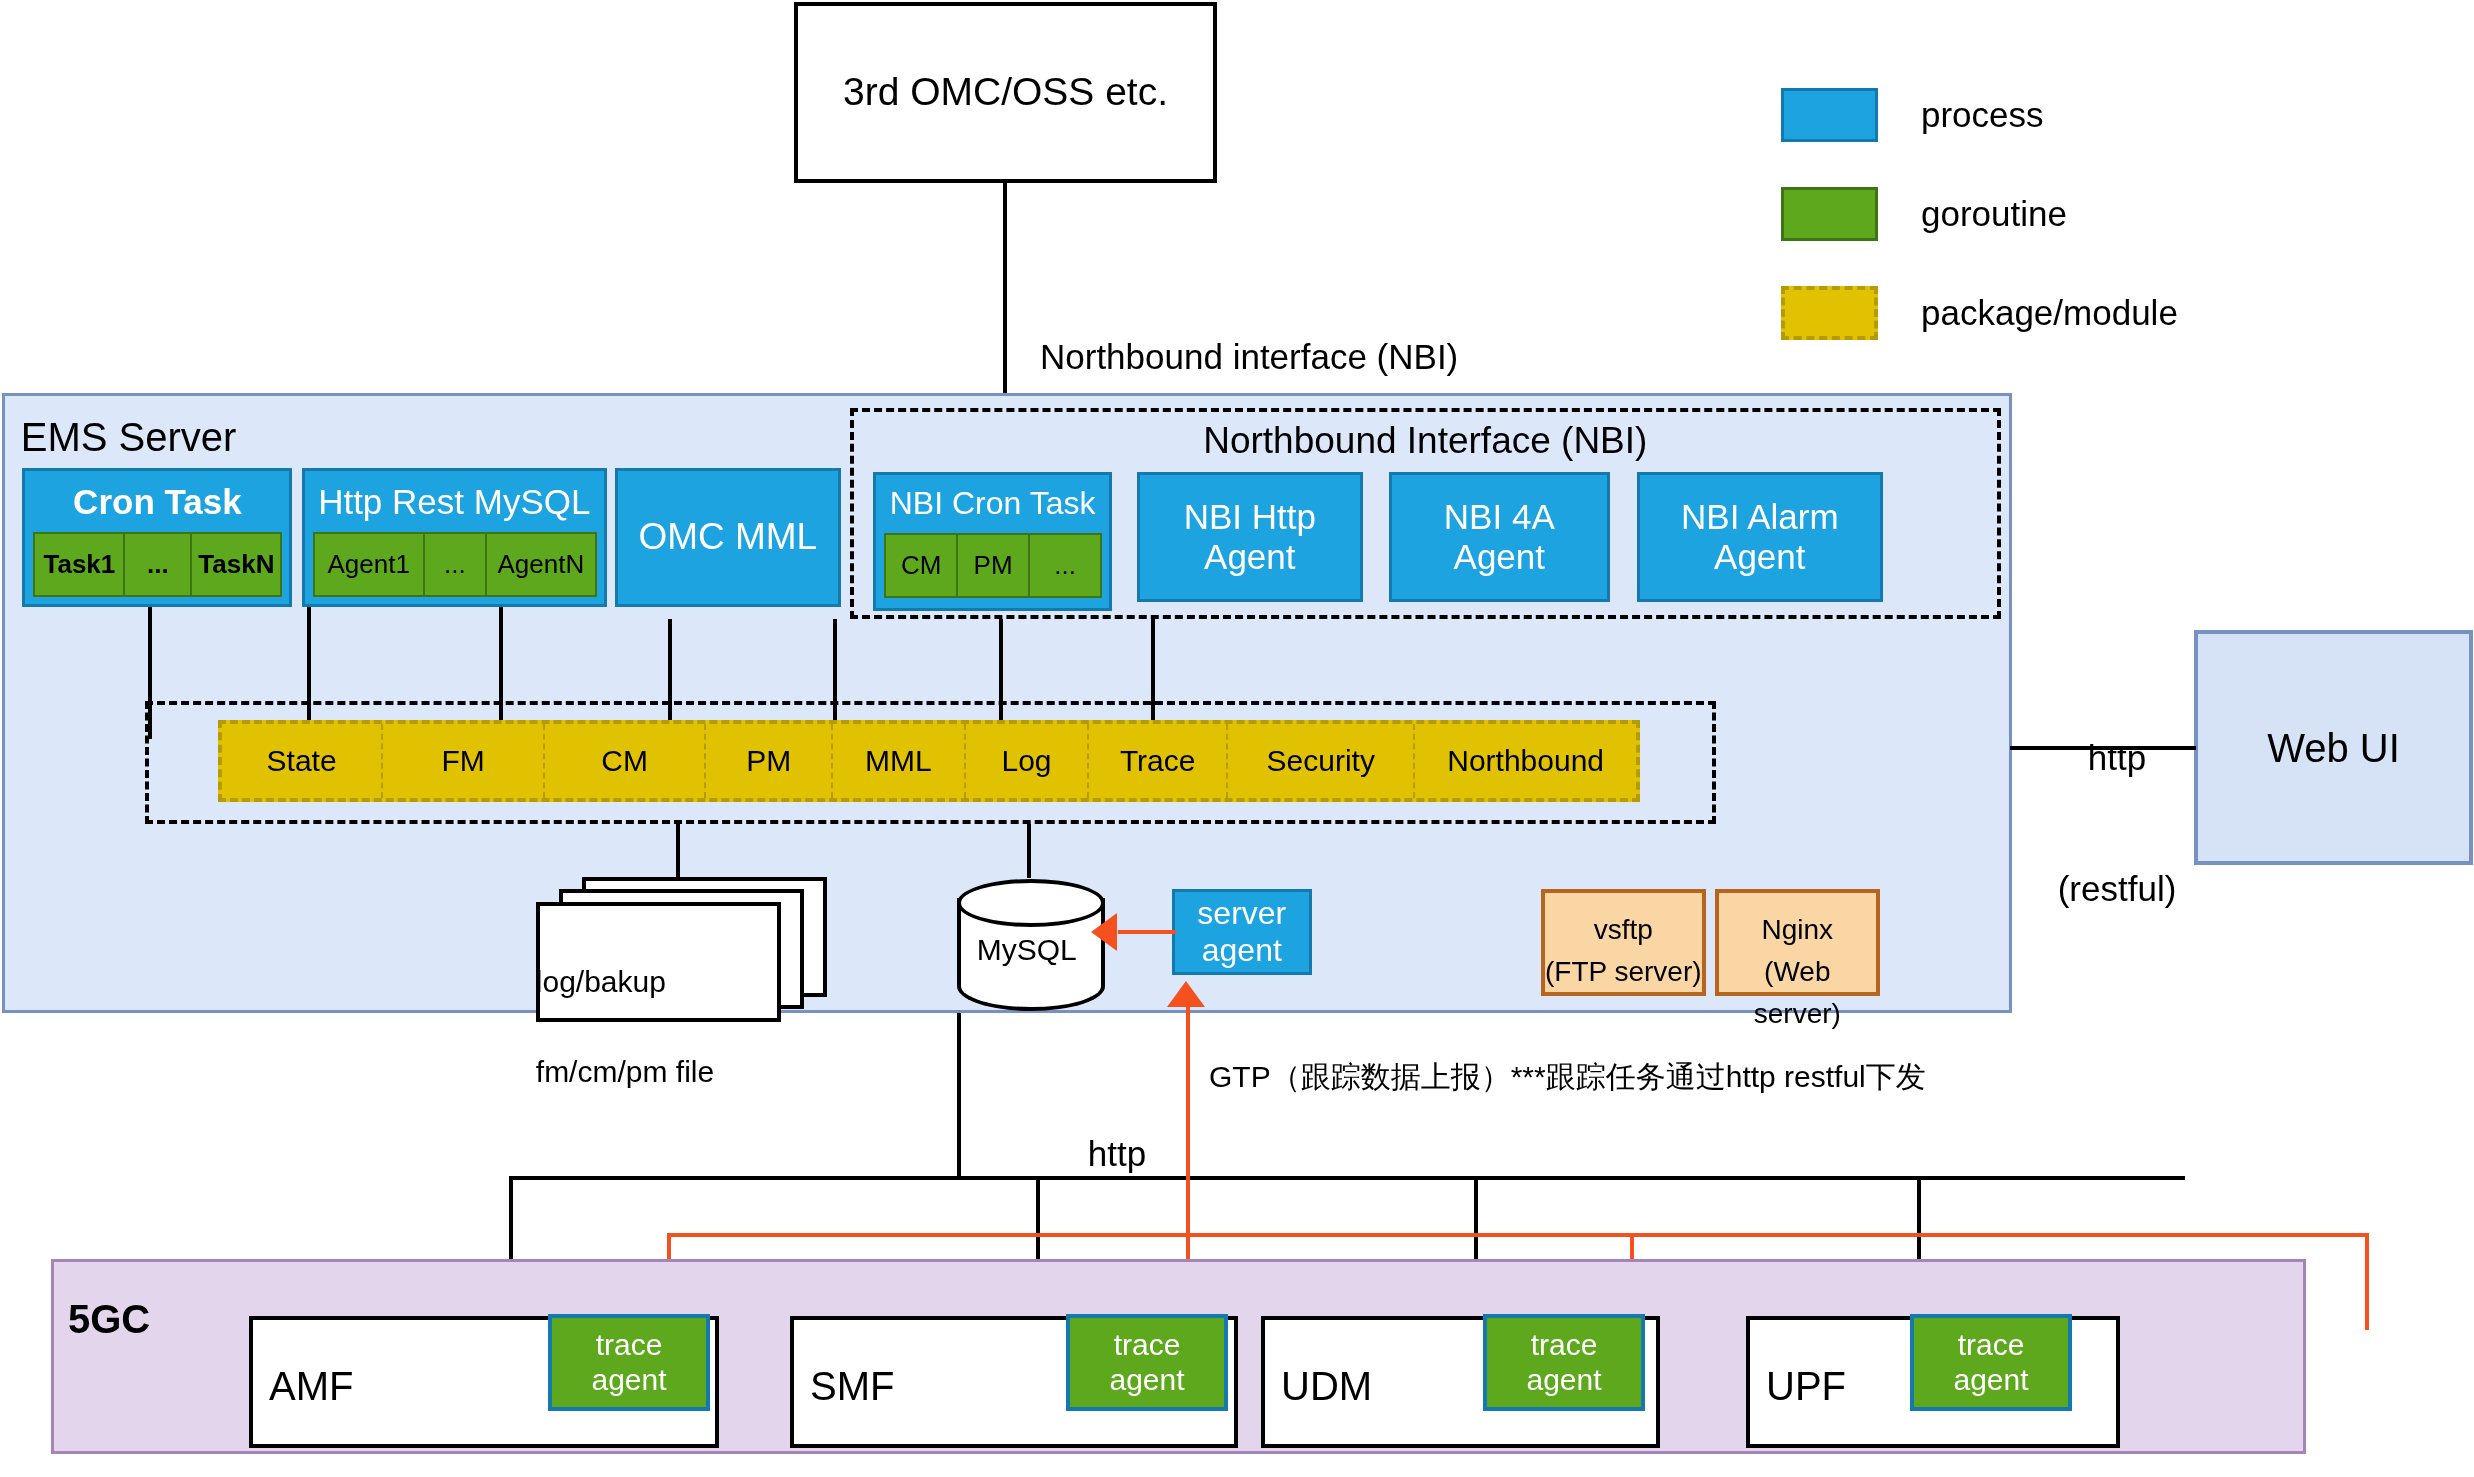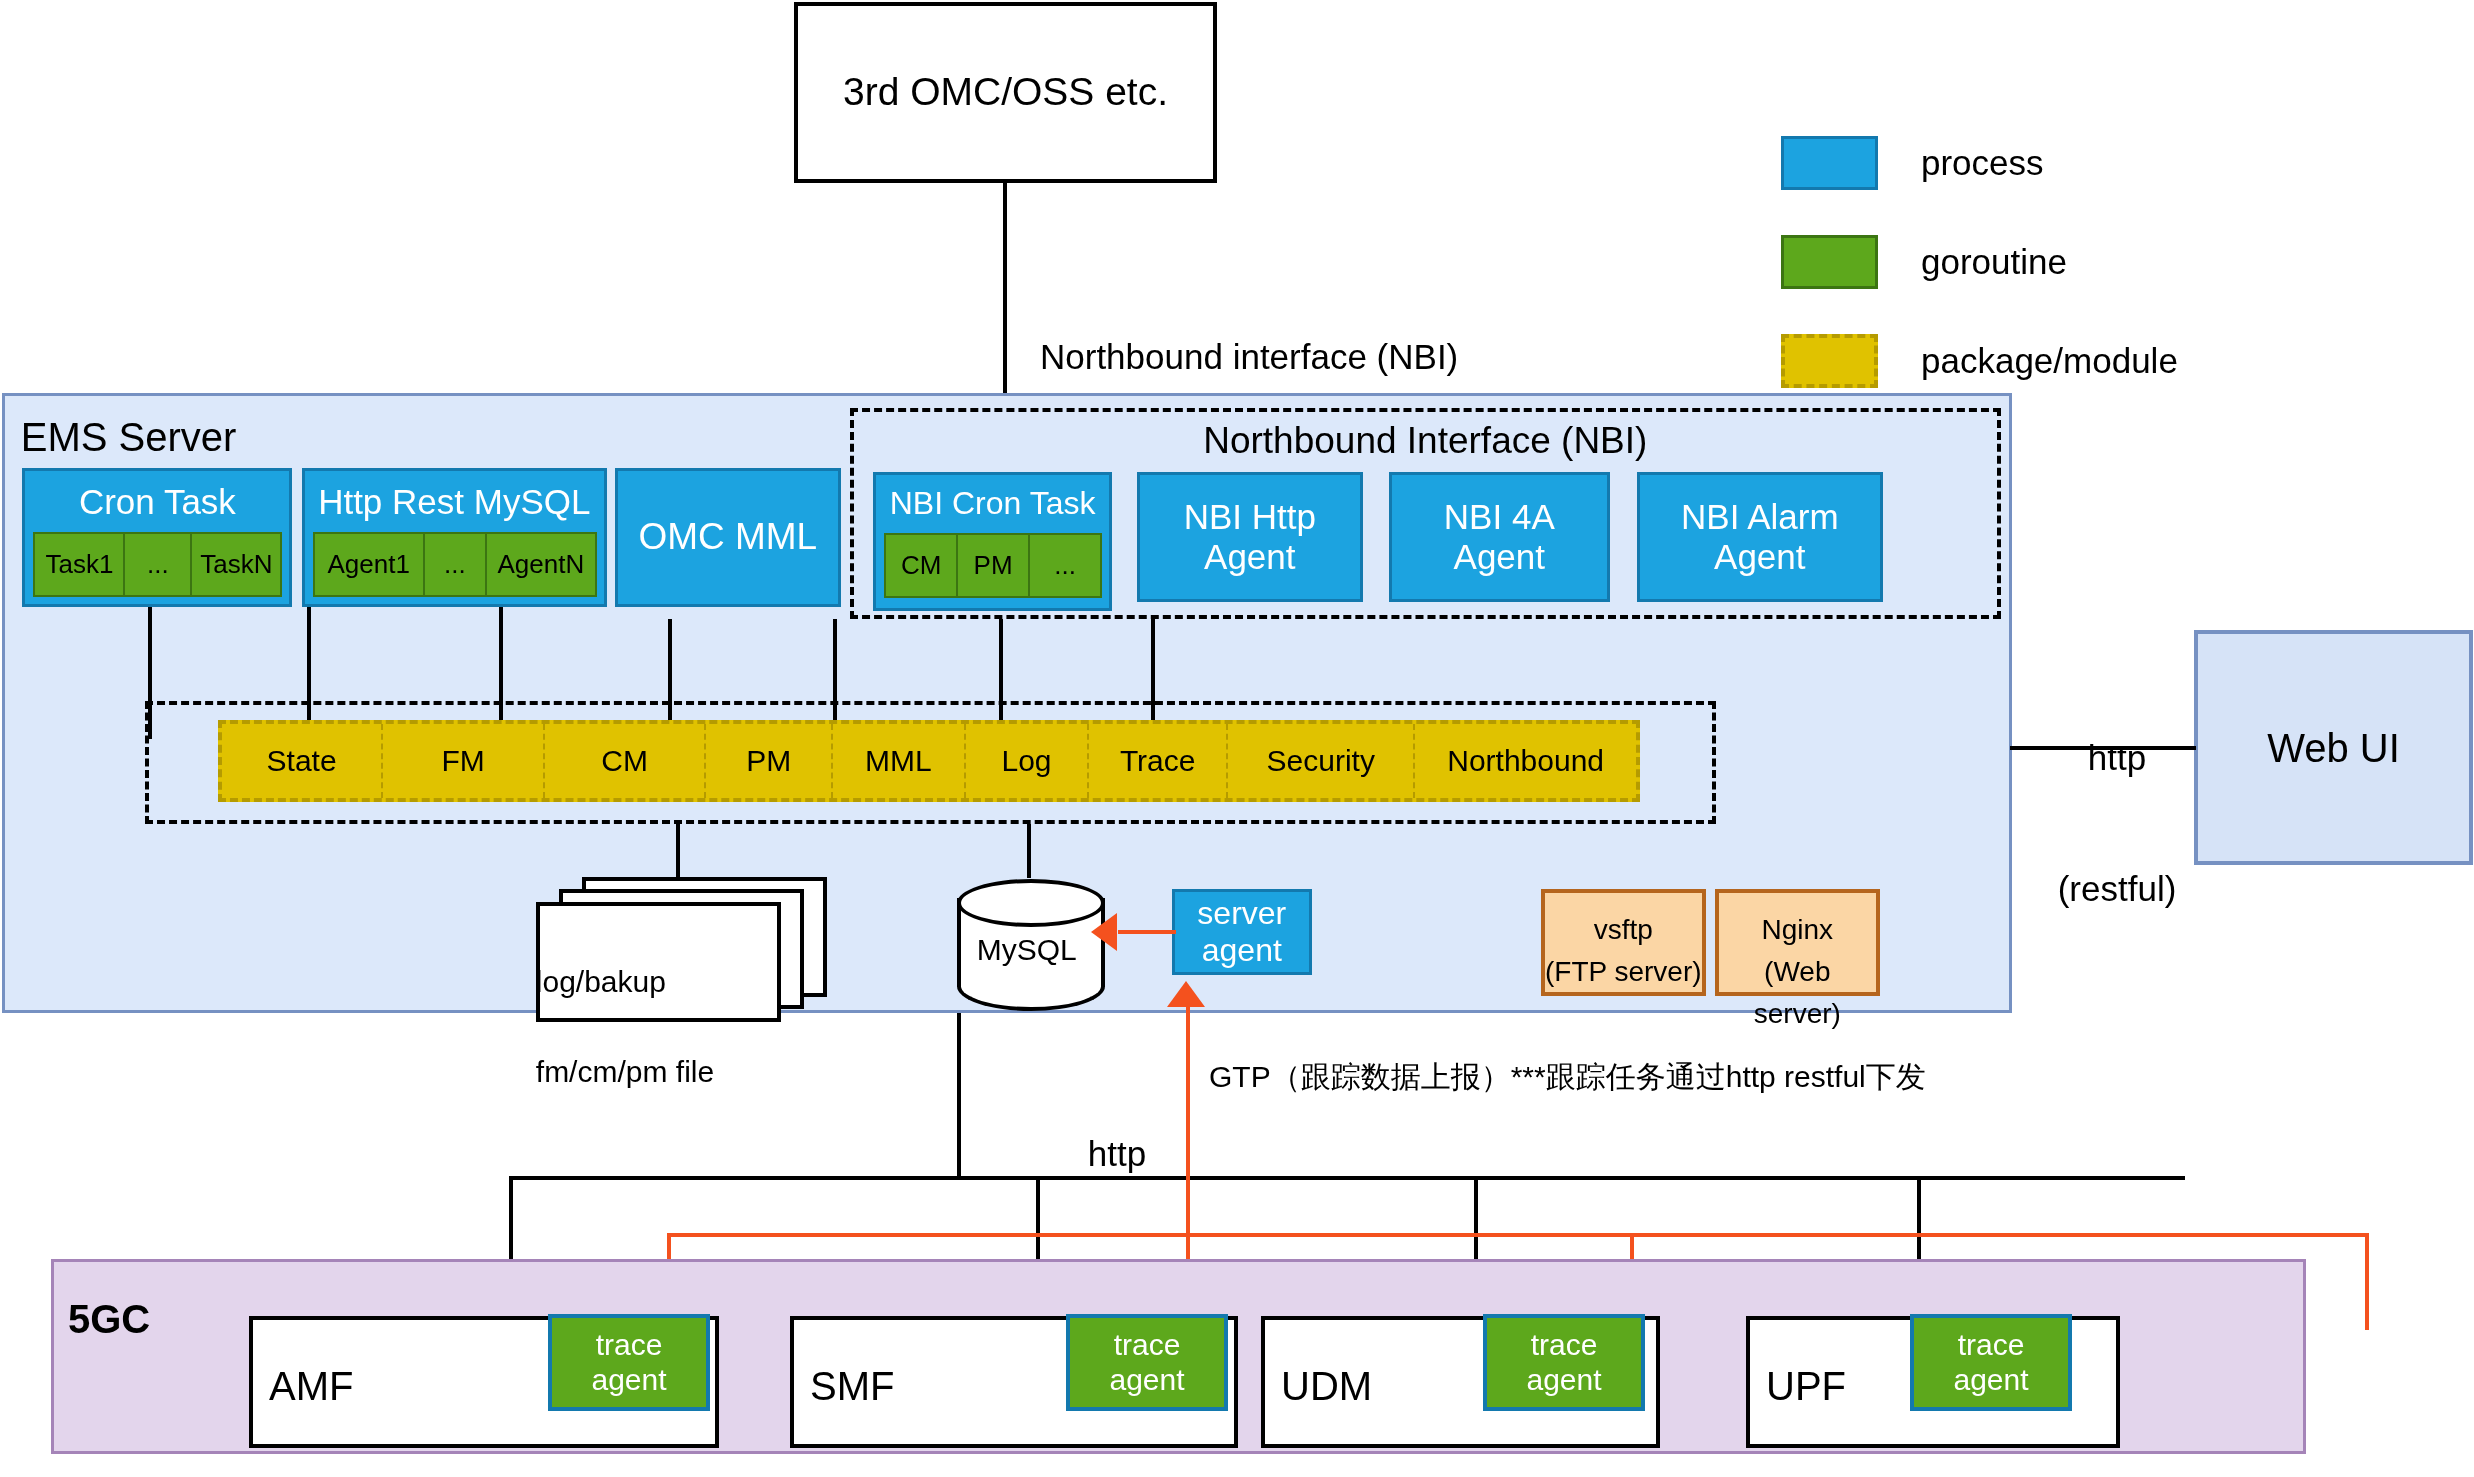--- a/index.html
+++ b/index.html
@@ -80,21 +80,21 @@
   .cyl{position:absolute;}
   .cyl-body{position:absolute;left:0;background:#fff;border:4.4px solid #000;border-top:none;border-radius:0 0 50% 50%/0 0 22% 22%;}
   .cyl-top{position:absolute;left:0;top:0;background:#fff;border:4.4px solid #000;border-radius:50%/50%;}
   .cyl-label{position:absolute;width:100%;text-align:center;font-size:30px;color:#000;}
 </style>
 </head>
 <body>
 
 <div id="canvas">
 
-  <div class="abs" style="left:1781px;top:88px;width:544px;height:228px;margin-top:48px;">
+  <div class="abs" style="left:1781px;top:88px;width:544px;height:228px;">
     <div class="abs" style="left:0;top:0;width:527px;height:54px;">
       <div class="abs legend-sw legend-process" style="left:0;top:0;"></div>
       <div class="abs legend-label ctr" style="left:140px;top:0;height:54px;justify-content:flex-start;">process</div>
     </div>
     <div class="abs" style="left:0;top:99px;width:527px;height:54px;">
       <div class="abs legend-sw legend-goroutine" style="left:0;top:0;"></div>
       <div class="abs legend-label ctr" style="left:140px;top:0;height:54px;justify-content:flex-start;">goroutine</div>
     </div>
     <div class="abs" style="left:0;top:198px;width:527px;height:54px;">
       <div class="abs legend-sw legend-module" style="left:0;top:0;"></div>
@@ -110,21 +110,21 @@
 
   <div class="lbl" style="left:1040px;top:247px;">
     <div>Northbound interface (NBI)</div>
     <div>http(restful) / Socket / FTP</div>
   </div>
 
   <div class="abs panel-ems" style="left:1.8px;top:393px;width:2010px;height:620px;">
 
     <div class="abs" style="left:16px;top:19.3px;font-size:40px;color:#000;">EMS Server</div>
 
-    <div class="abs box-process" style="left:17.6px;top:72px;width:270px;height:139px;">
+    <div class="abs box-process" style="left:17.6px;top:72px;width:270px;height:139px;font-weight:bold;">
       <div class="abs ctr" style="left:0;top:5.3px;width:100%;height:51px;font-size:35px;">Cron Task</div>
       <div class="abs" style="left:8px;top:61px;width:249px;height:65px;display:flex;">
         <div class="box-goroutine ctr" style="flex:1.15;font-size:26px;">Task1</div>
         <div class="box-goroutine ctr" style="flex:0.85;border-left:none;font-size:26px;">...</div>
         <div class="box-goroutine ctr" style="flex:1.15;border-left:none;font-size:26px;">TaskN</div>
       </div>
     </div>
 
     <div class="abs box-process" style="left:297px;top:72px;width:305px;height:139px;">
       <div class="abs ctr" style="left:0;top:5.3px;width:100%;height:51px;font-size:35px;">Http Rest MySQL</div>

